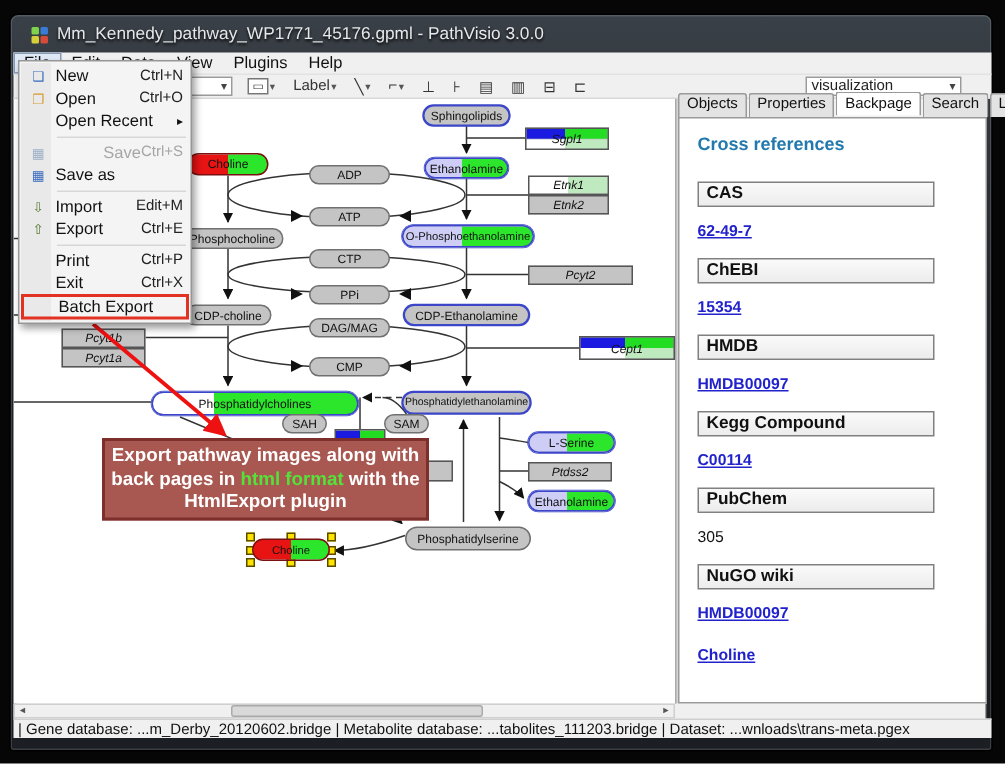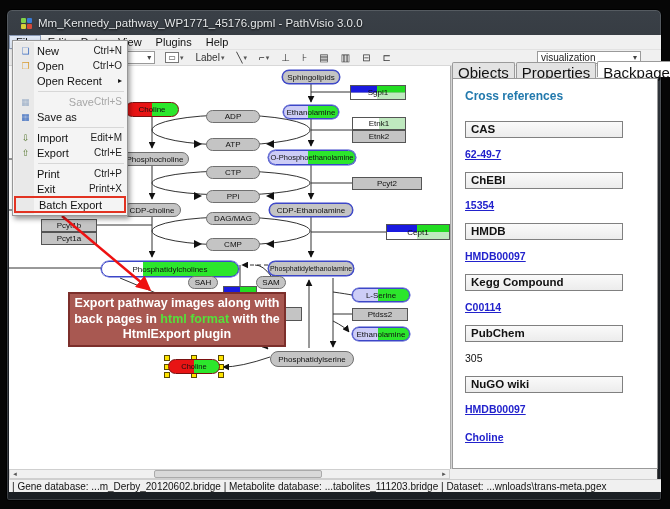--- a/index.html
+++ b/index.html
@@ -37,21 +37,21 @@
   
   .canvas { position:absolute; left:9px; top:66px; width:441px; height:403px; background:#fff; overflow:hidden; }
   .splitter { position:absolute; left:450px; top:66px; width:3px; height:403px; background:#d5d5d5; border-left:1px solid #aaa; }
 
   
   .pnode { position:absolute; display:flex; align-items:center; justify-content:center;
     font-size:8px; color:#111; background:#c4c4c4; border:1px solid #707070; border-radius:8px;
     white-space:nowrap; overflow:hidden; z-index:4; }
   .blue-ring { border-color:#3c46c8; box-shadow:0 0 0 .5px #3c46c8; }
   .gbox { position:absolute; display:flex; align-items:center; justify-content:center;
-    font-size:8px; color:#111; background:#c4c4c4; border:1px solid #555; border-radius:0; z-index:4; }
+    font-size:8px; color:#111; background:#c4c4c4; border:1px solid #555; border-radius:0; z-index:4;font-style:italic; }
   .split-rg { background:linear-gradient(90deg,#e81414 0 50%,#2ce62c 50% 100%); border-color:#7a1010; }
   .split-lg { background:linear-gradient(90deg,#cdcdf6 0 45%,#2ce62c 45% 100%); }
   .split-wg { background:linear-gradient(90deg,#ffffff 0 30%,#2ce62c 30% 100%); }
   .tworow-bg { background-image:linear-gradient(90deg,#1a1ae0 0 48%,#22dd22 48% 100%),linear-gradient(90deg,#ffffff 0 48%,#bfe9bf 48% 100%);
     background-size:100% 50%,100% 50%; background-position:top,bottom; background-repeat:no-repeat; }
   .etnk1-bg { background:linear-gradient(90deg,#ffffff 0 50%,#bfe9bf 50% 100%); }
   .pemt-bg { background:linear-gradient(90deg,#1a1ae0 0 50%,#22dd22 50% 100%); }
   .handles { position:absolute; z-index:6; }
   .hd { position:absolute; width:6px; height:6px; background:#ffe400; border:1px solid #5a4a00; }
 
@@ -73,21 +73,21 @@
   .prow .picon { width:17px; font-size:9px; text-align:center; }
   .prow .plabel { flex:1; padding-left:3px; }
   .prow .pshort { font-size:10px; color:#222; }
   .prow.disabled .plabel, .prow.disabled .pshort { color:#a6a6a6;text-align:right; }
   .prow .sub { font-size:8px; }
   .psep { height:6px; position:relative; }
   .psep:after { content:""; position:absolute; left:24px; right:2px; top:3px; border-top:1px solid #d7d7d7; }
   .prow.boxed { border:2px solid #e23322; height:17px; }
 
   
-  .tabs { position:absolute; left:452px; top:62px; width:206px; height:16px; display:flex; font-size:15px; color:#111; }
+  .tabs { position:absolute; left:452px; top:62px; width:206px; height:16px; display:flex; font-size:10px; color:#111; }
   .tab { padding:1px 5px; background:#e3e3e3; border:1px solid #9a9a9a; border-bottom:none; margin-right:1px;
     border-radius:2px 2px 0 0; white-space:nowrap; }
   .tab.active { background:#fff; position:relative; top:-1px; padding-top:2px; }
   .panel { position:absolute; left:452px; top:78px; width:206px; height:391px; background:#fff;
     border:1px solid #9a9a9a; padding:10px 0 0 12px; overflow:hidden; }
   .bp-heading { color:#2279ad; font-weight:bold; font-size:12px; margin-bottom:18px; }
   .bp-section { margin-bottom:9px; }
   .bp-header { width:158px; height:17px; background:linear-gradient(#fafafa,#ececec); border:1px solid #808080;
     font-weight:bold; font-size:11.5px; color:#111; padding:1px 0 0 5px; margin-bottom:6px; }
   .bp-link { display:inline-block; color:#2222cc; font-size:10.5px; font-weight:bold; text-decoration:underline; margin-bottom:3px; }
@@ -323,21 +323,21 @@
   </div>
   <div class="psep"></div>
   <div class="prow">
     <span class="picon"></span>
     <span class="plabel">Print</span>
     <span class="pshort">Ctrl+P</span>
   </div>
   <div class="prow">
     <span class="picon"></span>
     <span class="plabel">Exit</span>
-    <span class="pshort">Print+X</span>
+    <span class="pshort">Ctrl+X</span>
   </div>
   <div class="prow boxed">
     <span class="picon"></span>
     <span class="plabel">Batch Export</span>
   </div>
 </div>
 
 <div class="tabs">
   <span class="tab">Objects</span>
   <span class="tab">Properties</span>

